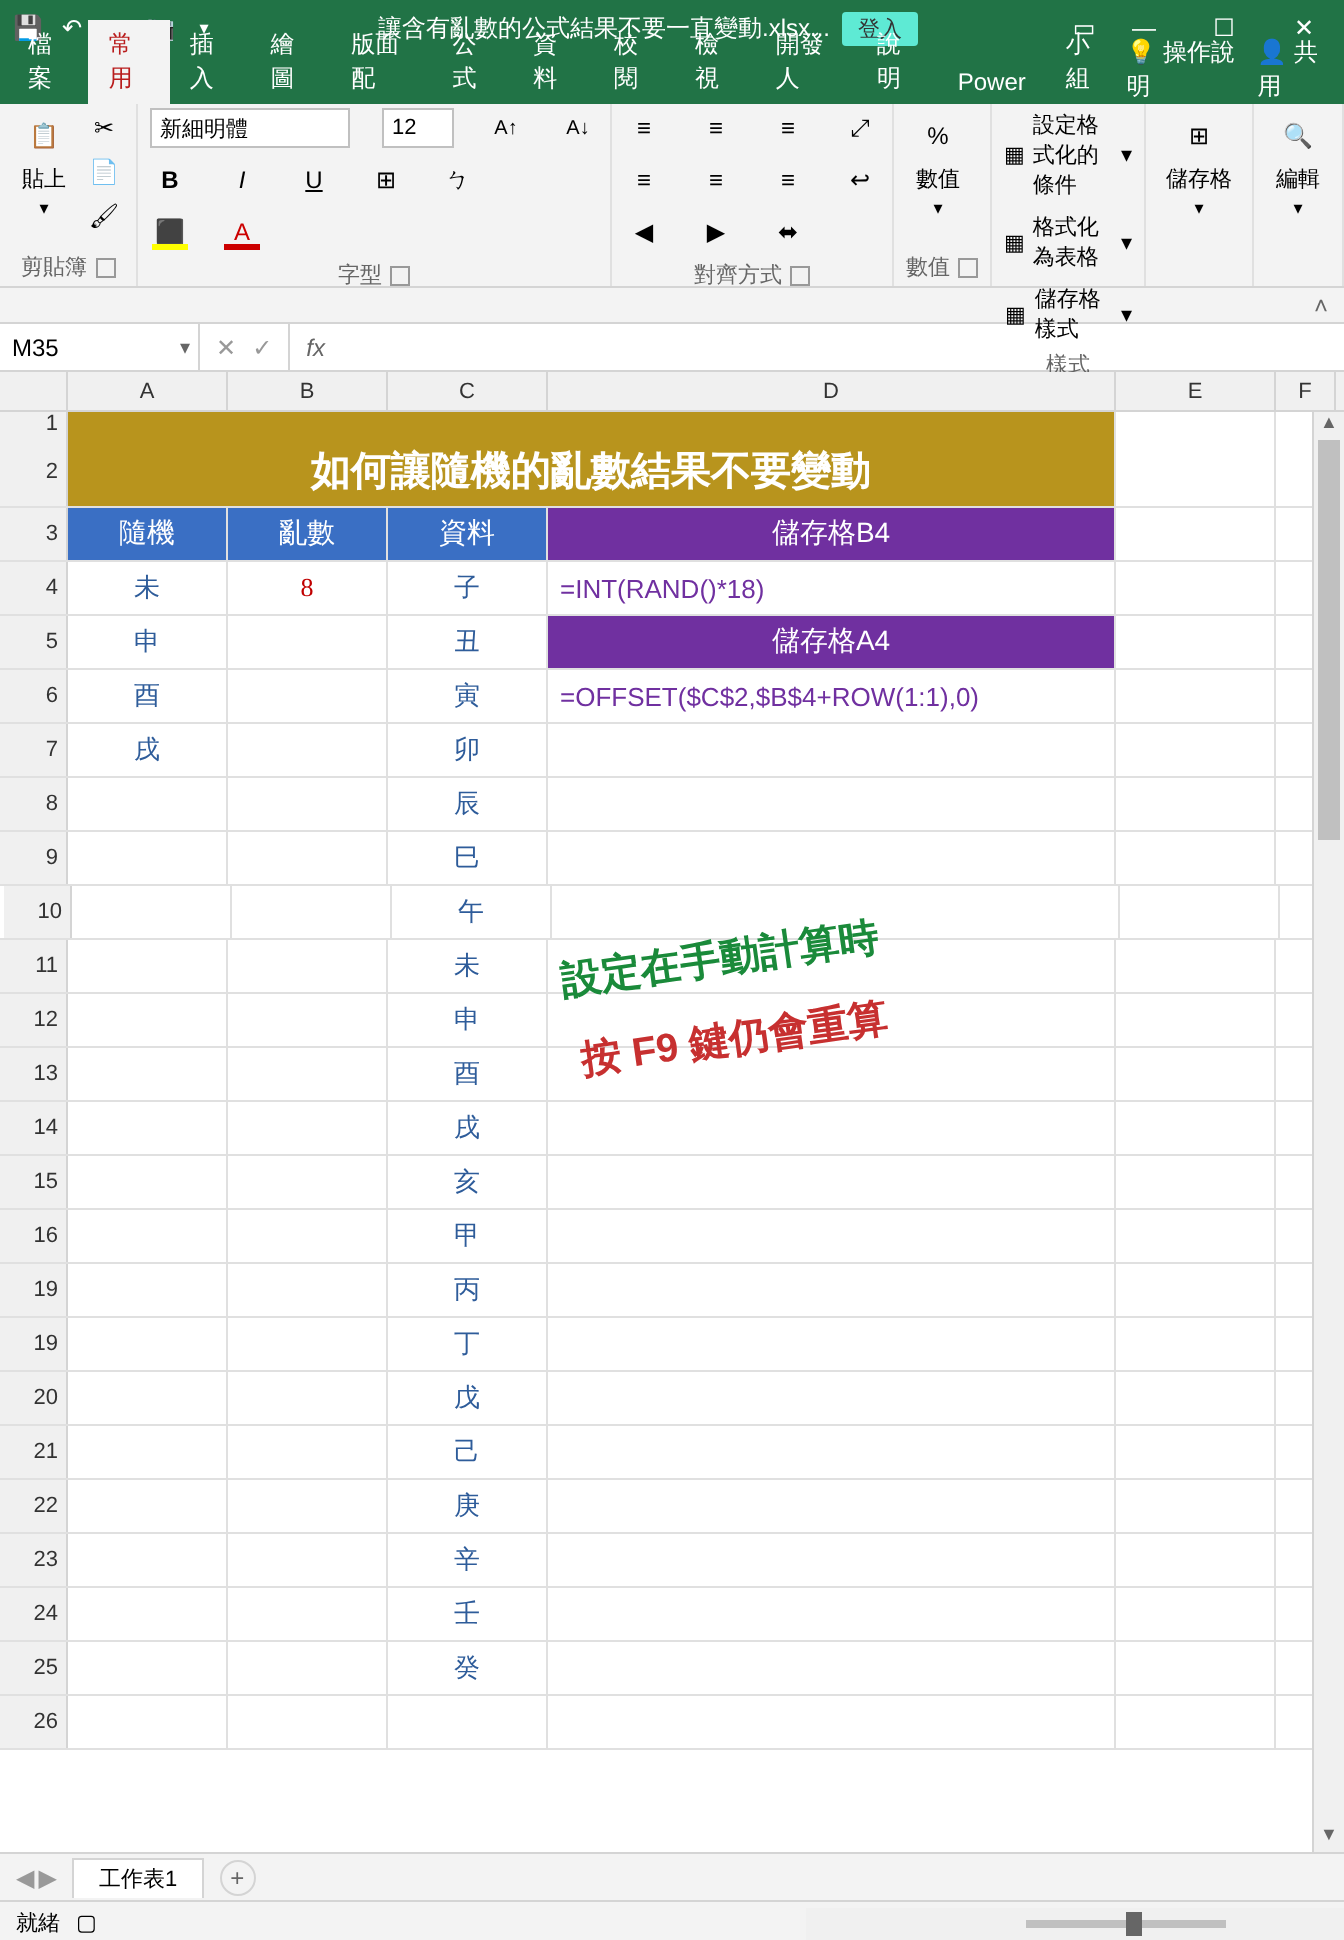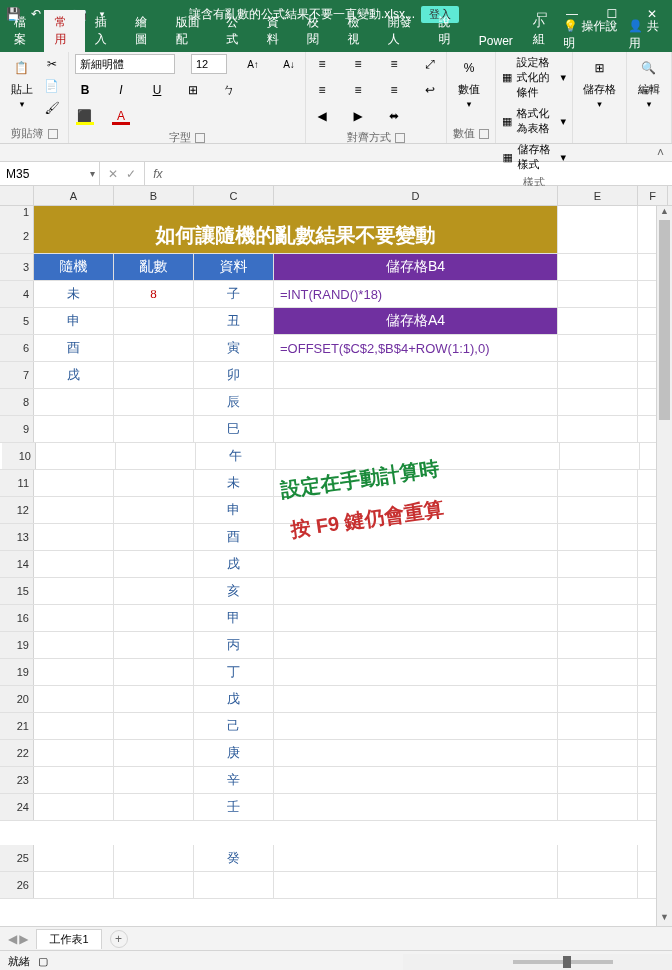--- a/index.html
+++ b/index.html
@@ -471,21 +471,21 @@
       </div>
       <div class="row" style="height: 27px;">
         <div class="row-h">24</div>
         <div class="cell colA"></div>
         <div class="cell colB"></div>
         <div class="cell colC data-cell">壬</div>
         <div class="cell colD"></div>
         <div class="cell colE"></div>
         <div class="cell colF"></div>
       </div>
-      <div class="row" style="height: 27px; margin-top: 24px;">
+      <div class="row" style="height: 27px;">
         <div class="row-h">25</div>
         <div class="cell colA"></div>
         <div class="cell colB"></div>
         <div class="cell colC data-cell">癸</div>
         <div class="cell colD"></div>
         <div class="cell colE"></div>
         <div class="cell colF"></div>
       </div>
       <div class="row" style="height: 27px;">
         <div class="row-h">26</div>

